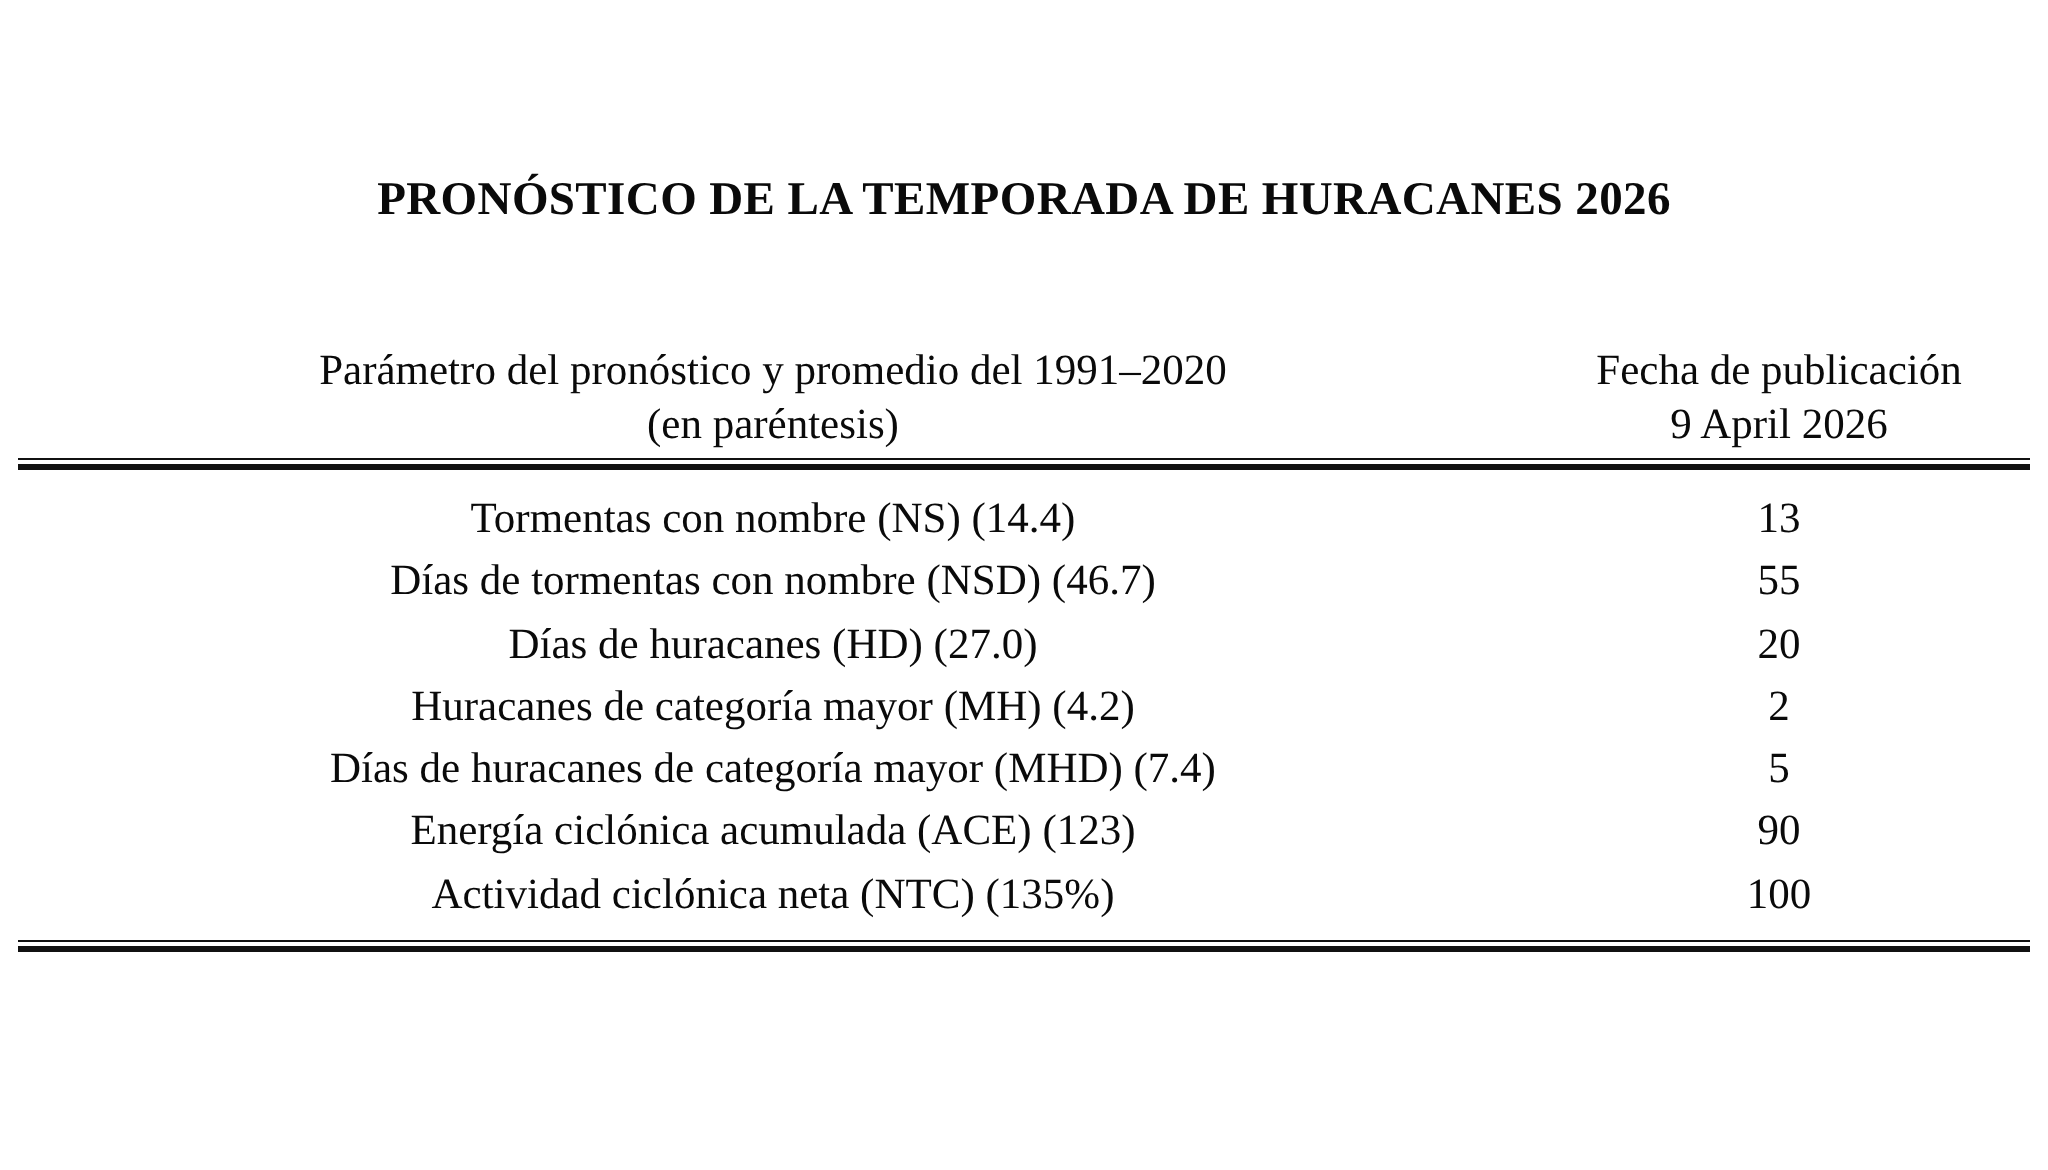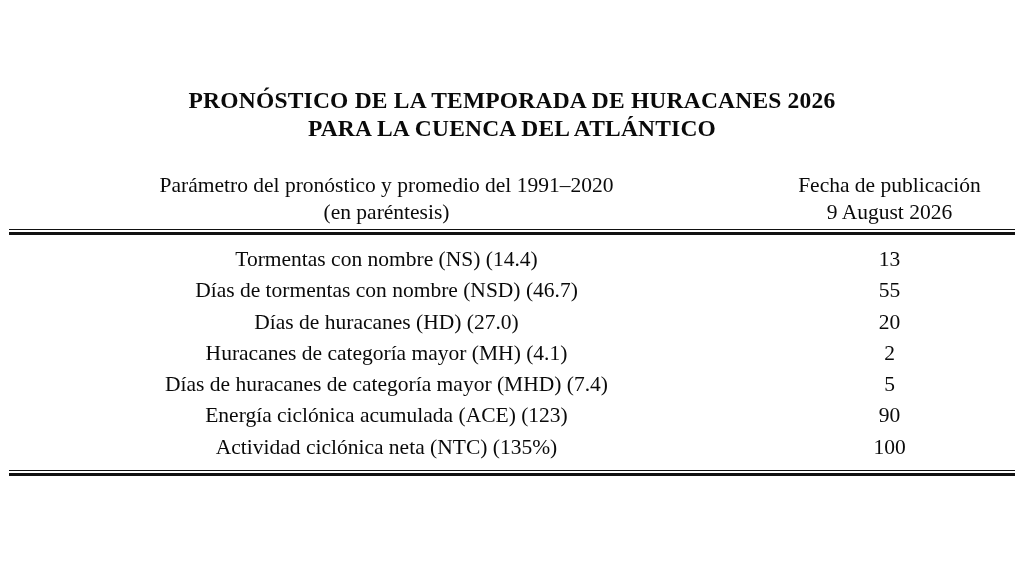--- a/index.html
+++ b/index.html
@@ -99,38 +99,37 @@
   tr.spacer-bottom td { height: 7px; padding: 0; }
   tr.rule-row-bottom td { padding: 0; height: 6px; }
 </style>
 </head>
 <body>
 
 <div class="page">
 
   <div class="title-block">
     <div class="title-line">PRONÓSTICO DE LA TEMPORADA DE HURACANES 2026</div>
-    <div class="title-line">PARA LA CUENCA DEL ATLÁNTICO</div>
   </div>
 
   <div class="table-wrap">
     <table class="forecast">
       <colgroup>
         <col class="c-param">
         <col class="c-value">
       </colgroup>
       <thead>
         <tr>
           <th class="param-head">
             <span class="head-l1">Parámetro del pronóstico y promedio del 1991–2020</span>
             <span class="head-l2">(en paréntesis)</span>
           </th>
           <th class="value-head">
             <span class="head-l1">Fecha de publicación</span>
-            <span class="head-l2">9 August 2026</span>
+            <span class="head-l2">9 April 2026</span>
           </th>
         </tr>
         <tr class="rule-row-top">
           <td colspan="2">
             <div class="rule-double"></div>
           </td>
         </tr>
       </thead>
       <tbody>
         <tr class="spacer-top">
@@ -144,21 +143,21 @@
         </tr>
         <tr class="data-row">
           <td class="param-cell">Días de tormentas con nombre (NSD) (46.7)</td>
           <td class="value-cell">55</td>
         </tr>
         <tr class="data-row">
           <td class="param-cell">Días de huracanes (HD) (27.0)</td>
           <td class="value-cell">20</td>
         </tr>
         <tr class="data-row">
-          <td class="param-cell">Huracanes de categoría mayor (MH) (4.1)</td>
+          <td class="param-cell">Huracanes de categoría mayor (MH) (4.2)</td>
           <td class="value-cell">2</td>
         </tr>
         <tr class="data-row">
           <td class="param-cell">Días de huracanes de categoría mayor (MHD) (7.4)</td>
           <td class="value-cell">5</td>
         </tr>
         <tr class="data-row">
           <td class="param-cell">Energía ciclónica acumulada (ACE) (123)</td>
           <td class="value-cell">90</td>
         </tr>

